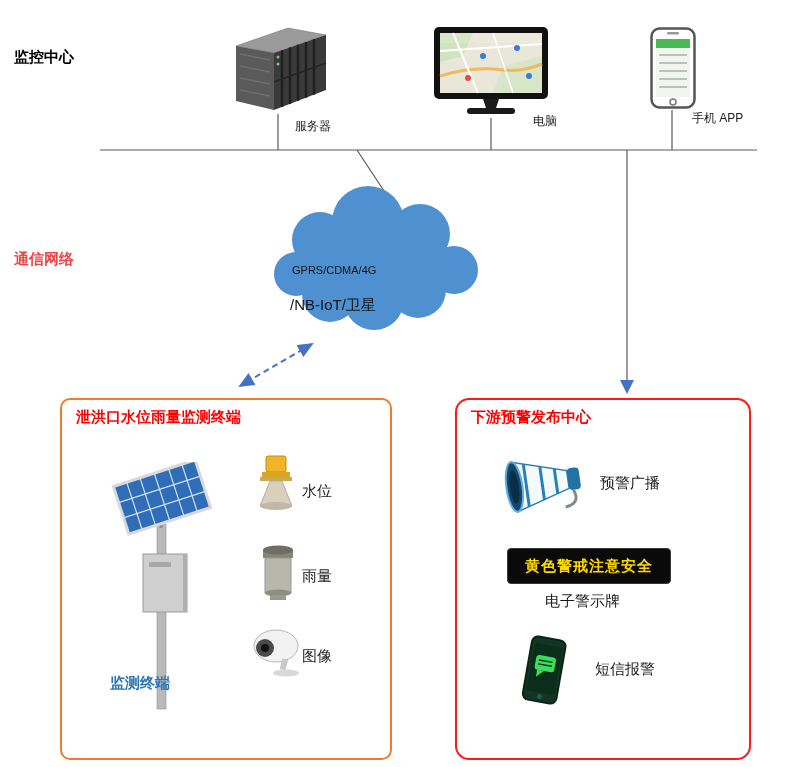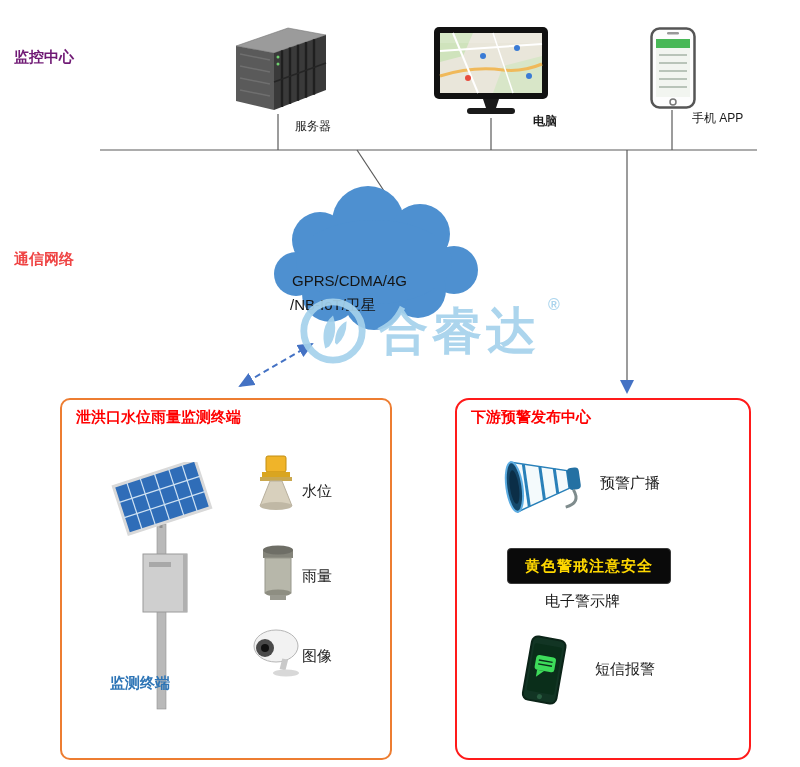--- a/index.html
+++ b/index.html
@@ -7,21 +7,21 @@
     position:relative;width:800px;height:767px;background:#ffffff;overflow:hidden;
     font-family:"Liberation Sans","DejaVu Sans",sans-serif;
   }
   .overlay{position:absolute;left:0;top:0;z-index:1;pointer-events:none;}
   .abs{position:absolute;}
   .section-label{position:absolute;font-size:15px;font-weight:bold;z-index:2;}
   .dev-label{position:absolute;font-size:12px;color:#1a1a1a;z-index:2;}
   .cloud-wrap{position:absolute;left:268px;top:182px;width:212px;height:150px;z-index:2;}
   .cloud-text{position:absolute;color:#141414;z-index:3;}
   .cloud-title{left:305px;top:220px;width:140px;text-align:center;font-size:16px;}
-  .cloud-tech1{left:292px;top:272px;font-size:15px;}
+  .cloud-tech1{left:292px;top:264px;font-size:11px;}
   .cloud-tech2{left:290px;top:296px;font-size:15px;}
   .watermark{position:absolute;left:296px;top:294px;display:flex;align-items:center;gap:8px;z-index:4;opacity:0.92;}
   .wm-text{font-size:50px;font-weight:bold;color:#a5d2ec;letter-spacing:4px;line-height:1;}
   .wm-reg{font-size:16px;color:#a5d2ec;align-self:flex-start;margin-top:2px;font-weight:bold;}
   .box{position:absolute;background:#ffffff;z-index:2;}
   .left-box{left:60px;top:398px;width:328px;height:358px;border:2px solid #ed7d31;border-radius:10px;}
   .right-box{left:455px;top:398px;width:292px;height:358px;border:2px solid #ff1a1a;border-radius:14px;}
   .box-title{position:absolute;left:14px;top:8px;font-size:15px;font-weight:bold;color:#ff0000;}
   .small-label{position:absolute;font-size:15px;color:#1a1a1a;}
   .terminal-label{position:absolute;font-size:15px;font-weight:bold;color:#2e75b6;}
@@ -56,21 +56,21 @@
     <line x1="312" y1="344" x2="240" y2="386" stroke="#4472c4" stroke-width="2" stroke-dasharray="6 4" marker-start="url(#ah)" marker-end="url(#ah)"></line>
 
     <g stroke="#5a5a5a" stroke-width="1">
       <line x1="222" y1="488" x2="222" y2="650"></line>
       <line x1="222" y1="488" x2="246" y2="488"></line>
       <line x1="186" y1="573" x2="252" y2="573"></line>
       <line x1="222" y1="650" x2="242" y2="650"></line>
     </g>
   </svg>
 
-  <div class="section-label" style="left:14px;top:48px;color:#701a75;">监控中心</div>
+  <div class="section-label" style="left:14px;top:48px;color:#000000;">监控中心</div>
   <div class="section-label" style="left:14px;top:250px;color:#ef4444;">通信网络</div>
 
   <div class="abs" style="left:222px;top:22px;z-index:2;">
     <svg width="112" height="92" viewBox="0 0 112 92">
       <polygon points="14,24 66,6 104,13 52,31" fill="#9b9b9b" stroke="#777" stroke-width="0.6"></polygon>
       <polygon points="14,24 52,31 52,88 14,79" fill="#5a5a5a"></polygon>
       <polygon points="52,31 104,13 104,68 52,88" fill="#3a3a3a"></polygon>
       <g stroke="#1f1f1f" stroke-width="2.4">
         <line x1="60" y1="28.3" x2="60" y2="85"></line>
         <line x1="68" y1="25.5" x2="68" y2="81.9"></line>
@@ -103,21 +103,21 @@
       <line x1="60" y1="7" x2="80" y2="67" stroke="#ffffff" stroke-width="1.5"></line>
       <circle cx="50" cy="30" r="3" fill="#3a7bd5"></circle>
       <circle cx="84" cy="22" r="3" fill="#3a7bd5"></circle>
       <circle cx="96" cy="50" r="3" fill="#3a7bd5"></circle>
       <circle cx="35" cy="52" r="3" fill="#e74c3c"></circle>
       <rect x="7" y="7" width="102" height="10" fill="#ffffff" opacity="0.15"></rect>
       <polygon points="50,73 66,73 63,82 53,82" fill="#1a1a1a"></polygon>
       <rect x="34" y="82" width="48" height="6" rx="3" fill="#1a1a1a"></rect>
     </svg>
   </div>
-  <div class="dev-label" style="left:533px;top:113px;font-weight:bold;">电脑</div>
+  <div class="dev-label" style="left:533px;top:113px;">电脑</div>
 
   <div class="abs" style="left:650px;top:27px;z-index:2;">
     <svg width="46" height="82" viewBox="0 0 46 82">
       <rect x="1.5" y="1.5" width="43" height="79" rx="8" fill="#fdfdfd" stroke="#555" stroke-width="2.5"></rect>
       <rect x="6" y="12" width="34" height="58" fill="#f2f5f0"></rect>
       <rect x="6" y="12" width="34" height="9" fill="#49b857"></rect>
       <g stroke="#b9c4b9" stroke-width="2">
         <line x1="9" y1="28" x2="37" y2="28"></line>
         <line x1="9" y1="36" x2="37" y2="36"></line>
         <line x1="9" y1="44" x2="37" y2="44"></line>
@@ -141,29 +141,20 @@
         <circle cx="62" cy="112" r="28"></circle>
         <circle cx="106" cy="118" r="30"></circle>
         <circle cx="150" cy="108" r="28"></circle>
         <ellipse cx="106" cy="80" rx="78" ry="42"></ellipse>
       </g>
     </svg>
   </div>
   <div class="cloud-text cloud-tech1">GPRS/CDMA/4G</div>
   <div class="cloud-text cloud-tech2">/NB-IoT/卫星</div>
 
-  <div class="watermark">
-    <svg width="74" height="74" viewBox="0 0 76 76">
-      <circle cx="38" cy="38" r="30" fill="none" stroke="#a5d2ec" stroke-width="7"></circle>
-      <path d="M30,56 Q24,34 38,22 Q44,40 34,54 Z" fill="#a5d2ec"></path>
-      <path d="M42,52 Q52,44 52,28 Q40,34 40,50 Z" fill="#a5d2ec"></path>
-    </svg>
-    <span class="wm-text">合睿达</span>
-    <span class="wm-reg">®</span>
-  </div>
 
   <div class="box left-box">
     <div class="box-title">泄洪口水位雨量监测终端</div>
 
     <div class="abs" style="left:45px;top:62px;">
       <svg width="115" height="250" viewBox="0 0 115 250">
         <rect x="50" y="62" width="9" height="185" fill="#b9b9b9" stroke="#8f8f8f" stroke-width="0.6"></rect>
         <line x1="54" y1="52" x2="54" y2="66" stroke="#8f8f8f" stroke-width="3"></line>
         <g transform="rotate(-18 55 35)">
           <rect x="12" y="10" width="86" height="50" fill="#2f6db8" stroke="#d9d9d9" stroke-width="3"></rect>

